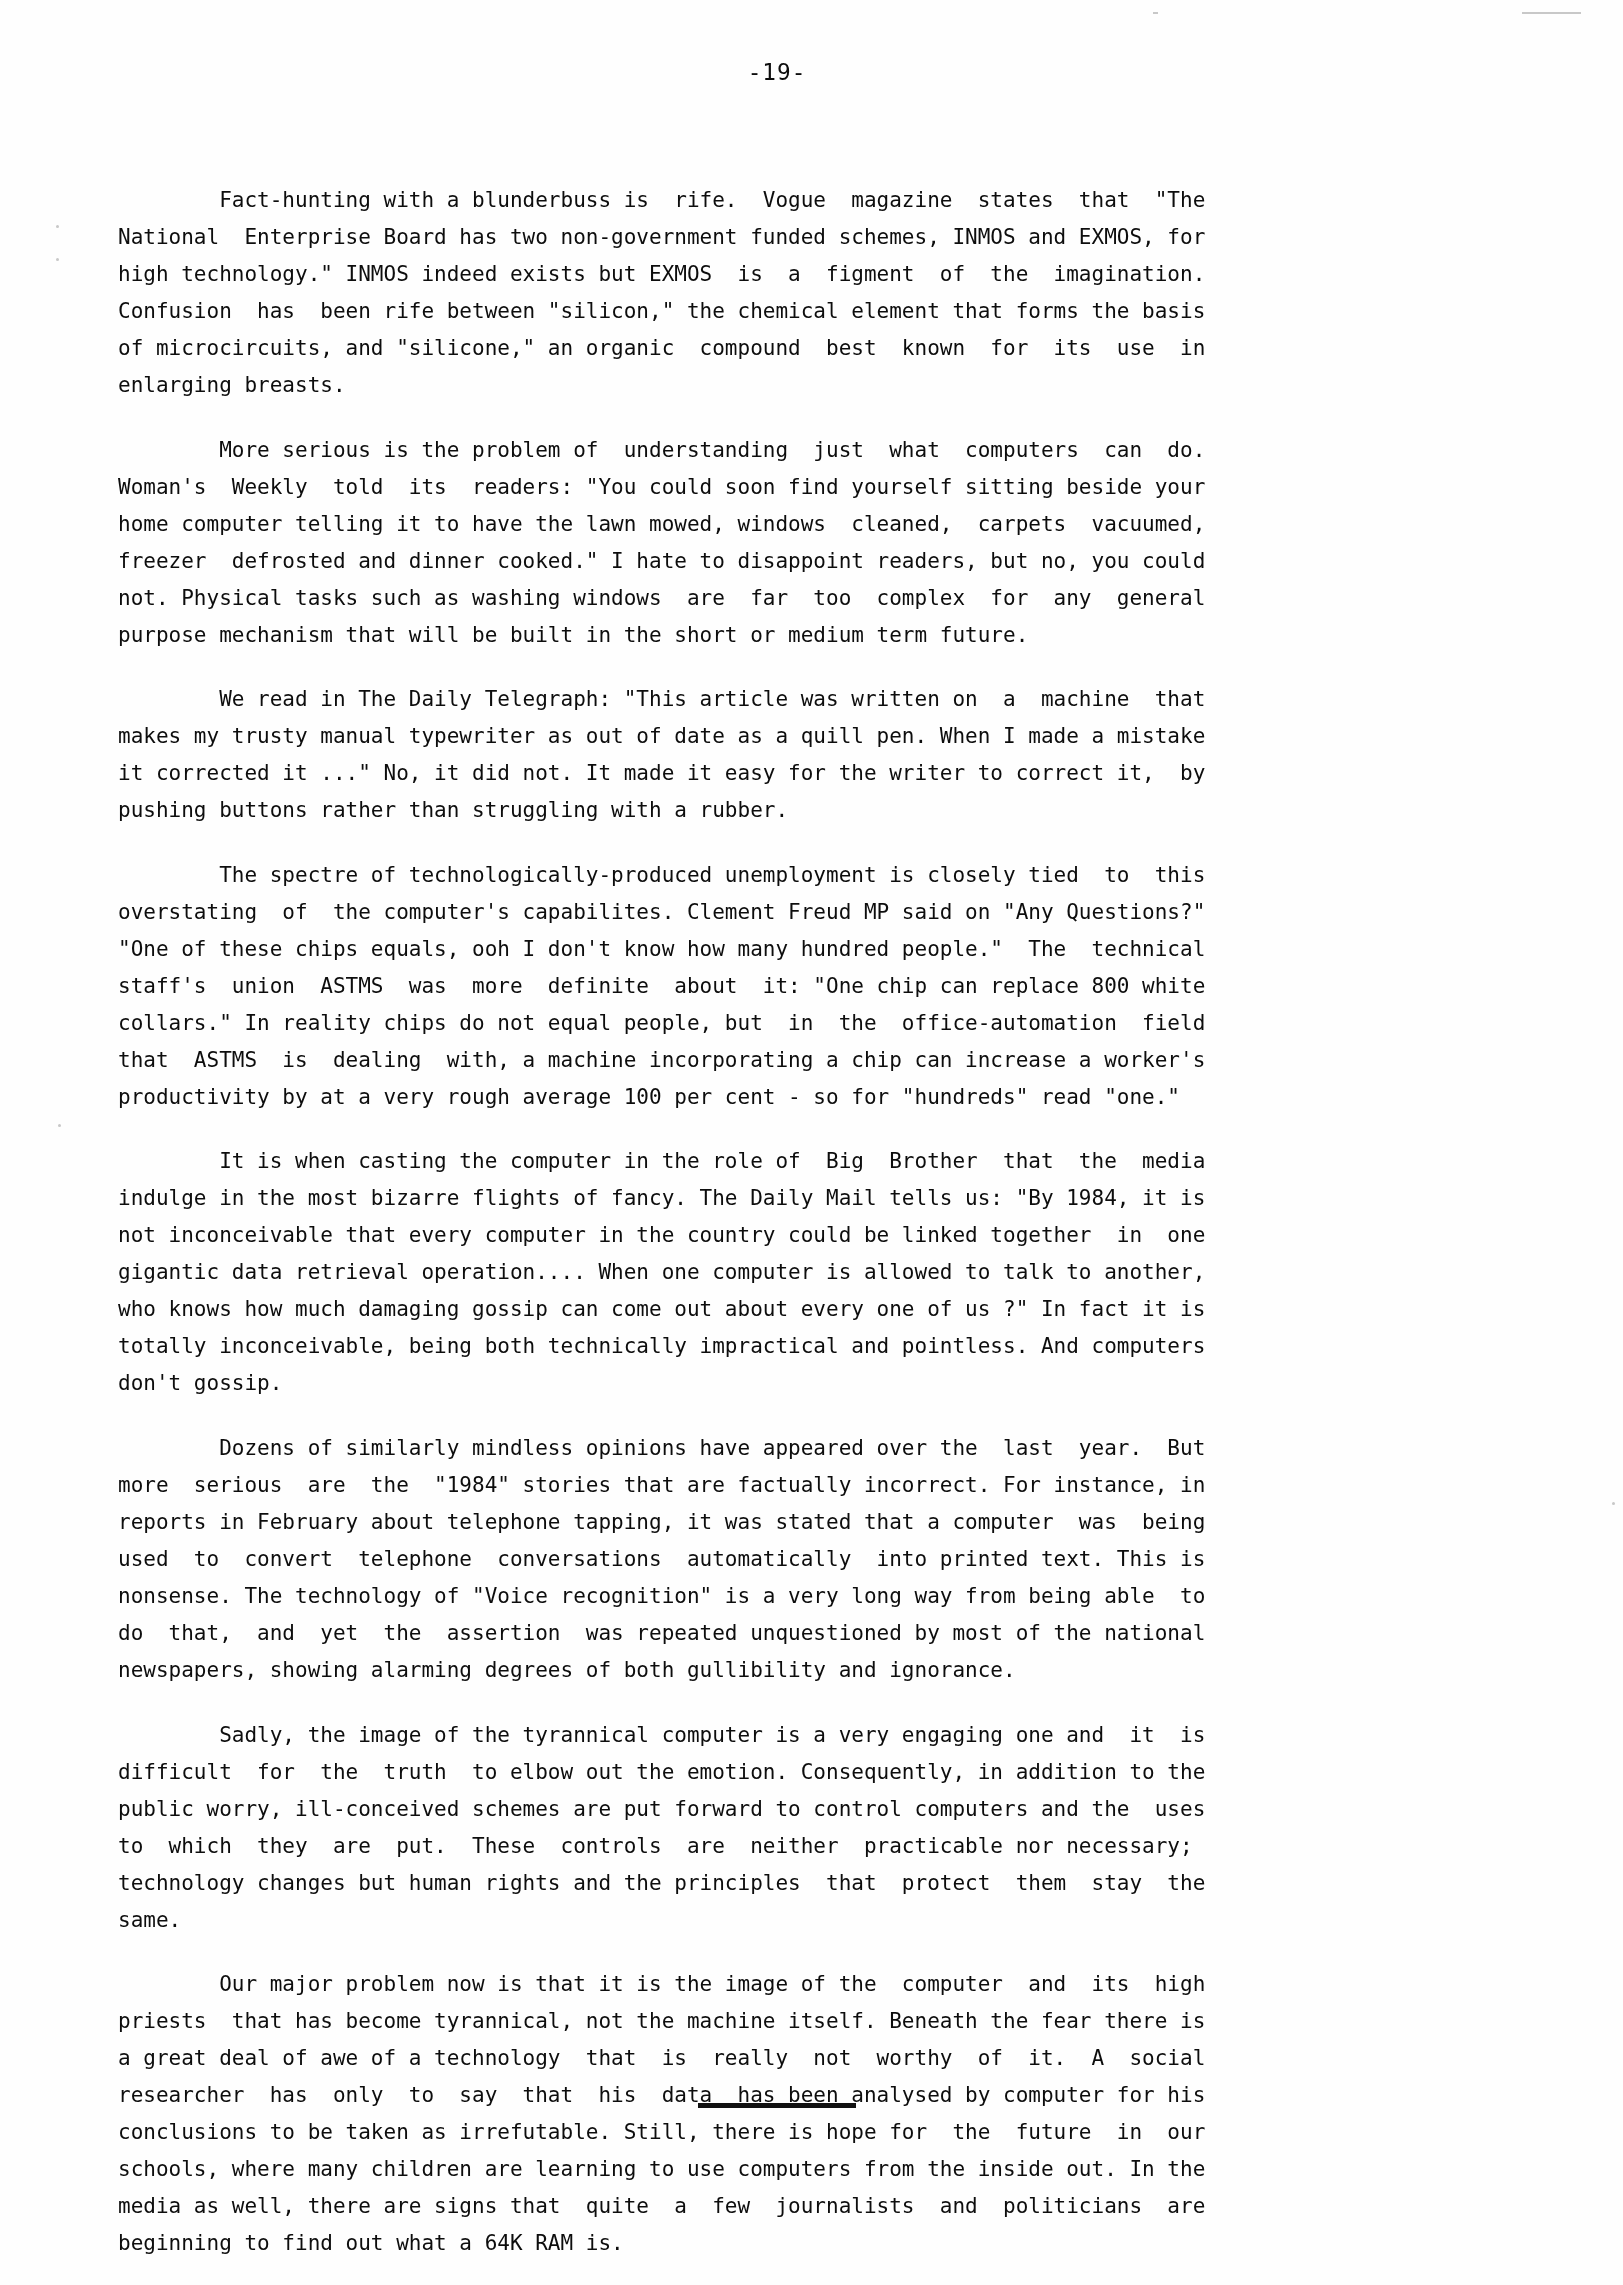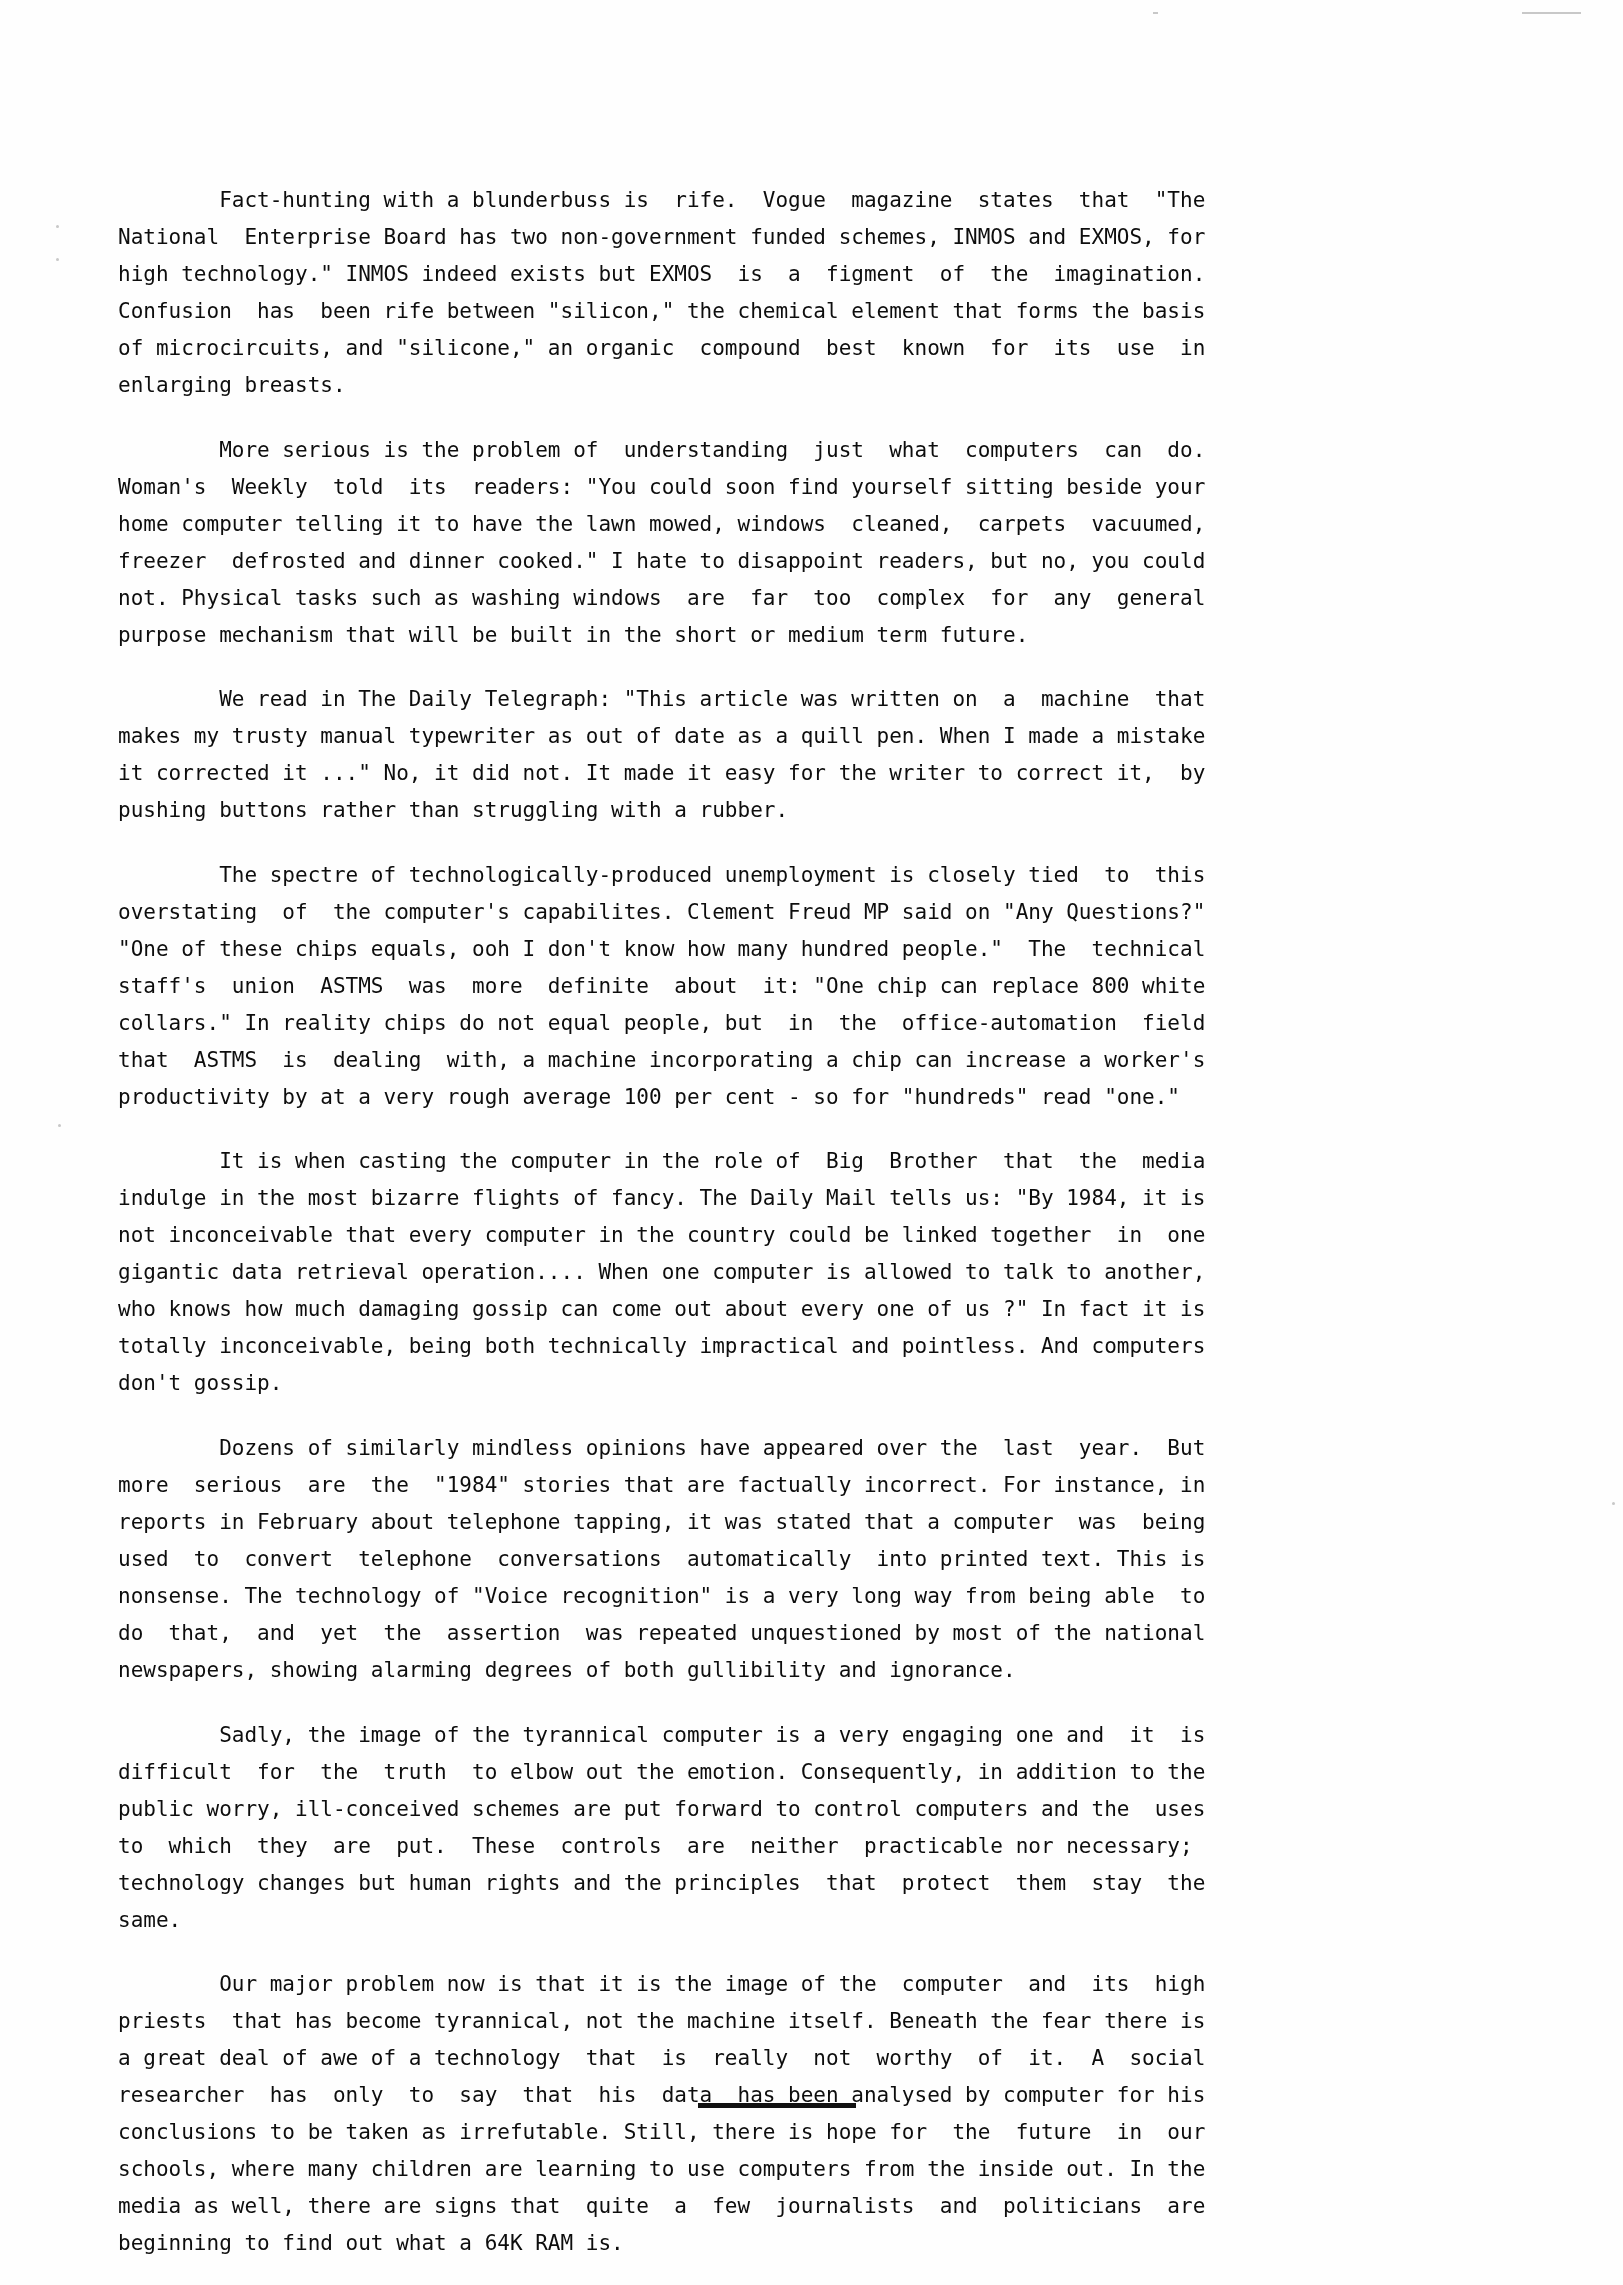--- a/index.html
+++ b/index.html
@@ -100,20 +100,23 @@
 
 <div id="page">
 
   <div class="tick" style="left:1522px; top:11.8px; width:59px;"></div>
   <div class="tick" style="left:1153px; top:11.8px; width:4.9px;"></div>
   <div class="speckle" style="left:56px; top:225px;"></div>
   <div class="speckle" style="left:56px; top:258px;"></div>
   <div class="speckle" style="left:58px; top:1124px;"></div>
   <div class="speckle" style="left:1612px; top:1502px;"></div>
 
+  <div id="folio">
+    <span class="folio-text">-19-</span>
+  </div>
 
   <div id="body-text">
       <p class="para"><span class="ln">        Fact-hunting with a blunderbuss is  rife.  Vogue  magazine  states  that  "The</span><span class="ln">National  Enterprise Board has two non-government funded schemes, INMOS and EXMOS, for</span><span class="ln">high technology." INMOS indeed exists but EXMOS  is  a  figment  of  the  imagination.</span><span class="ln">Confusion  has  been rife between "silicon," the chemical element that forms the basis</span><span class="ln">of microcircuits, and "silicone," an organic  compound  best  known  for  its  use  in</span><span class="ln">enlarging breasts.</span></p>
       <p class="para"><span class="ln">        More serious is the problem of  understanding  just  what  computers  can  do.</span><span class="ln">Woman's  Weekly  told  its  readers: "You could soon find yourself sitting beside your</span><span class="ln">home computer telling it to have the lawn mowed, windows  cleaned,  carpets  vacuumed,</span><span class="ln">freezer  defrosted and dinner cooked." I hate to disappoint readers, but no, you could</span><span class="ln">not. Physical tasks such as washing windows  are  far  too  complex  for  any  general</span><span class="ln">purpose mechanism that will be built in the short or medium term future.</span></p>
       <p class="para"><span class="ln">        We read in The Daily Telegraph: "This article was written on  a  machine  that</span><span class="ln">makes my trusty manual typewriter as out of date as a quill pen. When I made a mistake</span><span class="ln">it corrected it ..." No, it did not. It made it easy for the writer to correct it,  by</span><span class="ln">pushing buttons rather than struggling with a rubber.</span></p>
       <p class="para"><span class="ln">        The spectre of technologically-produced unemployment is closely tied  to  this</span><span class="ln">overstating  of  the computer's capabilites. Clement Freud MP said on "Any Questions?"</span><span class="ln">"One of these chips equals, ooh I don't know how many hundred people."  The  technical</span><span class="ln">staff's  union  ASTMS  was  more  definite  about  it: "One chip can replace 800 white</span><span class="ln">collars." In reality chips do not equal people, but  in  the  office-automation  field</span><span class="ln">that  ASTMS  is  dealing  with, a machine incorporating a chip can increase a worker's</span><span class="ln">productivity by at a very rough average 100 per cent - so for "hundreds" read "one."</span></p>
       <p class="para"><span class="ln">        It is when casting the computer in the role of  Big  Brother  that  the  media</span><span class="ln">indulge in the most bizarre flights of fancy. The Daily Mail tells us: "By 1984, it is</span><span class="ln">not inconceivable that every computer in the country could be linked together  in  one</span><span class="ln">gigantic data retrieval operation.... When one computer is allowed to talk to another,</span><span class="ln">who knows how much damaging gossip can come out about every one of us ?" In fact it is</span><span class="ln">totally inconceivable, being both technically impractical and pointless. And computers</span><span class="ln">don't gossip.</span></p>
       <p class="para"><span class="ln">        Dozens of similarly mindless opinions have appeared over the  last  year.  But</span><span class="ln">more  serious  are  the  "1984" stories that are factually incorrect. For instance, in</span><span class="ln">reports in February about telephone tapping, it was stated that a computer  was  being</span><span class="ln">used  to  convert  telephone  conversations  automatically  into printed text. This is</span><span class="ln">nonsense. The technology of "Voice recognition" is a very long way from being able  to</span><span class="ln">do  that,  and  yet  the  assertion  was repeated unquestioned by most of the national</span><span class="ln">newspapers, showing alarming degrees of both gullibility and ignorance.</span></p>
       <p class="para"><span class="ln">        Sadly, the image of the tyrannical computer is a very engaging one and  it  is</span><span class="ln">difficult  for  the  truth  to elbow out the emotion. Consequently, in addition to the</span><span class="ln">public worry, ill-conceived schemes are put forward to control computers and the  uses</span><span class="ln">to  which  they  are  put.  These  controls  are  neither  practicable nor necessary;</span><span class="ln">technology changes but human rights and the principles  that  protect  them  stay  the</span><span class="ln">same.</span></p>
       <p class="para"><span class="ln">        Our major problem now is that it is the image of the  computer  and  its  high</span><span class="ln">priests  that has become tyrannical, not the machine itself. Beneath the fear there is</span><span class="ln">a great deal of awe of a technology  that  is  really  not  worthy  of  it.  A  social</span><span class="ln">researcher  has  only  to  say  that  his  data  has been analysed by computer for his</span><span class="ln">conclusions to be taken as irrefutable. Still, there is hope for  the  future  in  our</span><span class="ln">schools, where many children are learning to use computers from the inside out. In the</span><span class="ln">media as well, there are signs that  quite  a  few  journalists  and  politicians  are</span><span class="ln">beginning to find out what a 64K RAM is.</span></p>

